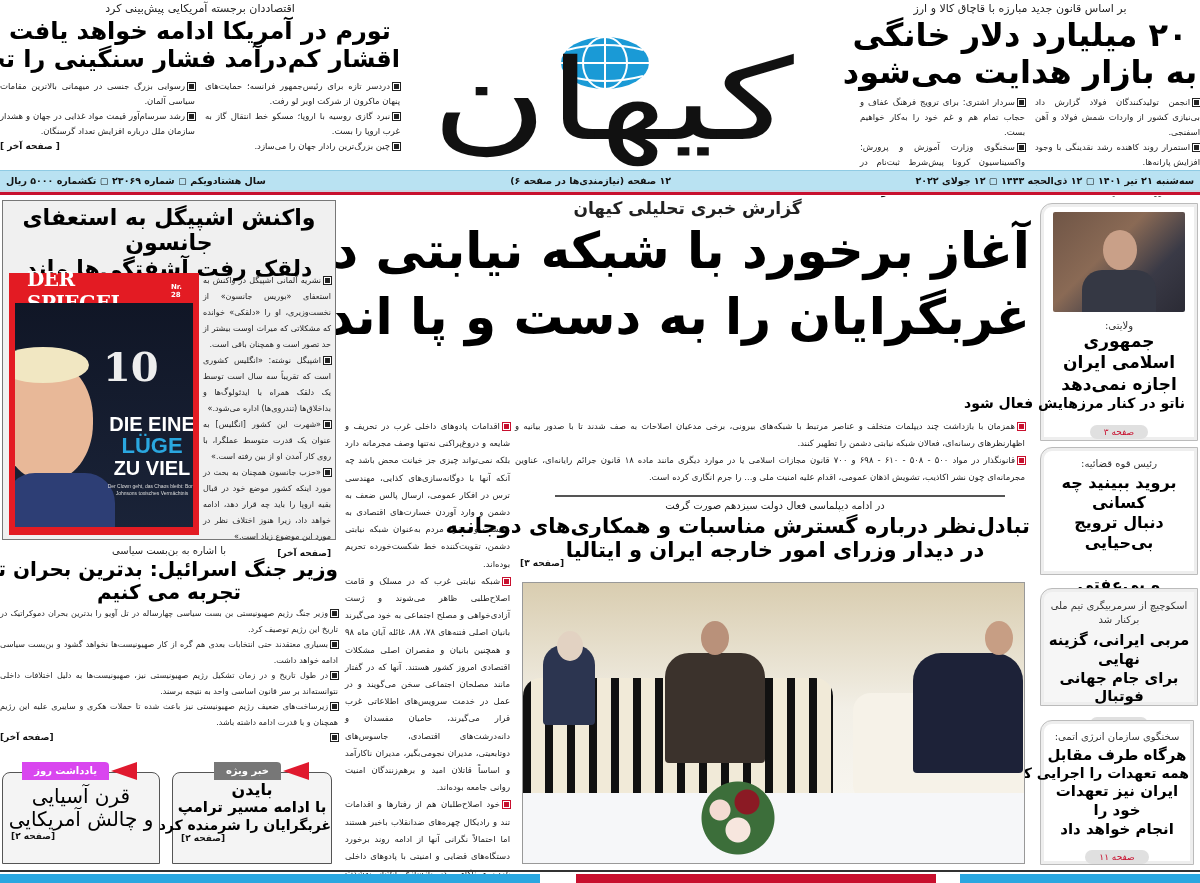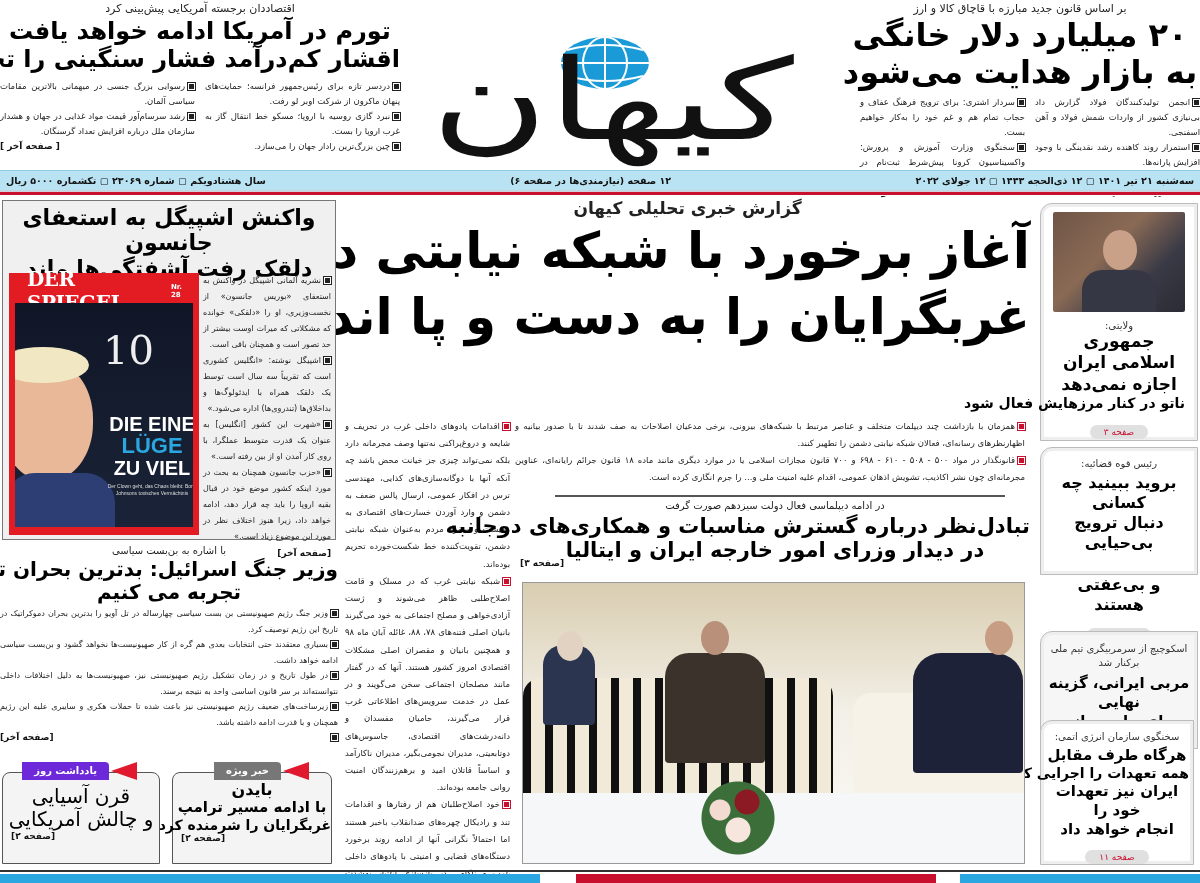--- a/index.html
+++ b/index.html
@@ -100,21 +100,21 @@
 </div>
 
 <div class="abs rbox" style="left:1040px;top:447px;width:158px;height:128px;padding:6px 16px;">
   <div class="lead">رئیس قوه قضائیه:</div>
   <div class="h" style="font-size:16px;margin-top:4px;">بروید ببینید چه کسانی</div>
   <div class="h" style="font-size:16px;">دنبال ترویج بی‌حیایی</div>
   <div class="h" style="font-size:16px;margin-top:22px;">و بی‌عفتی هستند</div>
   <div style="margin-top:8px"><span class="pg">صفحه ۱۰</span></div>
 </div>
 
-<div class="abs rbox" style="left:1040px;top:588px;width:158px;height:118px;padding:6px 4px;background:#f6f6f6;margin-top:43px;">
+<div class="abs rbox" style="left:1040px;top:588px;width:158px;height:118px;padding:6px 4px;background:#f6f6f6;">
   <div class="lead" style="line-height:14px;">اسکوچیچ از سرمربیگری تیم ملی برکنار شد</div>
   <div class="h" style="font-size:15px;margin-top:4px;">مربی ایرانی، گزینه نهایی</div>
   <div class="h" style="font-size:15px;">برای جام جهانی فوتبال</div>
   <div style="margin-top:6px"><span class="pg">صفحه ۹</span></div>
 </div>
 
 <div class="abs rbox" style="left:1040px;top:720px;width:154px;height:145px;padding:6px 4px;">
   <div class="lead">سخنگوی سازمان انرژی اتمی:</div>
   <div class="h" style="font-size:15px;margin-top:4px;">هرگاه طرف مقابل</div>
   <div class="h" style="font-size:14px;white-space:nowrap;">همه تعهدات را اجرایی کند</div>
@@ -164,21 +164,21 @@
 
 <div class="abs" style="left:2px;top:200px;width:334px;height:340px;border:1px solid #777;background:#f0f0f0;">
   <div class="hl" style="font-size:22px;margin-top:4px;">واکنش اشپیگل به استعفای جانسون</div>
   <div class="hl" style="font-size:22px;">دلقک رفت آشفتگی‌ها ماند</div>
   <div style="position:absolute;left:6px;top:72px;width:190px;height:262px;background:#e31b23;padding:6px;">
     <div style="display:flex;justify-content:center;align-items:center;direction:ltr;height:24px;margin-left:12px;">
       <span style="font-family:'DejaVu Serif',serif;font-weight:bold;color:#fff;font-size:20px;letter-spacing:-0.5px;">DER SPIEGEL</span>
       <span style="font-size:7px;color:#fff;font-weight:bold;">Nr. 28</span>
     </div>
     <div style="position:relative;height:224px;background:linear-gradient(#101626,#1a2338);direction:ltr;overflow:hidden;">
-      <div style="position:absolute;left:88px;top:24px;color:#eee;font-family:'DejaVu Serif',serif;font-size:40px;">10</div>
+      <div style="position:absolute;left:88px;top:40px;color:#eee;font-family:'DejaVu Serif',serif;font-size:40px;font-weight:bold;">10</div>
       <div style="position:absolute;left:-14px;top:58px;width:92px;height:120px;background:#e8b898;border-radius:48%;"></div>
       <div style="position:absolute;left:-18px;top:44px;width:92px;height:36px;background:#f1e7c2;border-radius:50%;"></div>
       <div style="position:absolute;left:-10px;top:170px;width:110px;height:60px;background:#2d3e75;border-radius:30px 30px 0 0;"></div>
       <div style="position:absolute;left:92px;top:110px;width:90px;text-align:center;font-family:'Liberation Sans',sans-serif;font-weight:bold;line-height:22px;">
         <div style="color:#fff;font-size:20px;">DIE EINE</div>
         <div style="color:#2aa7e0;font-size:22px;">LÜGE</div>
         <div style="color:#fff;font-size:20px;">ZU VIEL</div>
         <div style="color:#ddd;font-size:5px;line-height:7px;font-weight:normal;margin-top:4px;">Der Clown geht, das Chaos bleibt: Boris Johnsons toxisches Vermächtnis</div>
       </div>
     </div>
@@ -208,21 +208,21 @@
 <div class="abs tagbox" style="left:172px;top:772px;width:160px;height:92px;">
   <div class="tag" style="right:50px;background:#777;">خبر ویژه</div>
   <div class="tagflag" style="right:22px;"></div>
   <div class="hl" style="font-size:16px;margin-top:8px;">بایدن</div>
   <div class="hl" style="font-size:15px;">با ادامه مسیر ترامپ</div>
   <div class="hl" style="font-size:14px;white-space:nowrap;">غربگرایان را شرمنده کرد</div>
   <div class="pgref" style="text-align:left;padding-left:8px;">[صفحه ۲]</div>
 </div>
 
 <div class="abs tagbox" style="left:2px;top:772px;width:158px;height:92px;">
-  <div class="tag" style="right:50px;background:#6d28d9;">یادداشت روز</div>
+  <div class="tag" style="right:50px;background:#d946ef;">یادداشت روز</div>
   <div class="tagflag" style="right:22px;"></div>
   <div class="hl" style="font-size:20px;margin-top:12px;font-weight:normal;">قرن آسیایی</div>
   <div class="hl" style="font-size:20px;font-weight:normal;white-space:nowrap;">و چالش آمریکایی</div>
   <div class="pgref" style="text-align:left;padding-left:8px;">[صفحه ۲]</div>
 </div>
 
 <div class="abs" style="left:0;top:870px;width:1200px;height:2px;background:#333"></div>
 <div class="abs" style="left:0;top:874px;width:1200px;height:9px;background:linear-gradient(90deg,#2aa7e0 0 45%,#fff 45% 48%,#c8102e 48% 78%,#fff 78% 80%,#2aa7e0 80%)"></div>
 
 </body></html>

